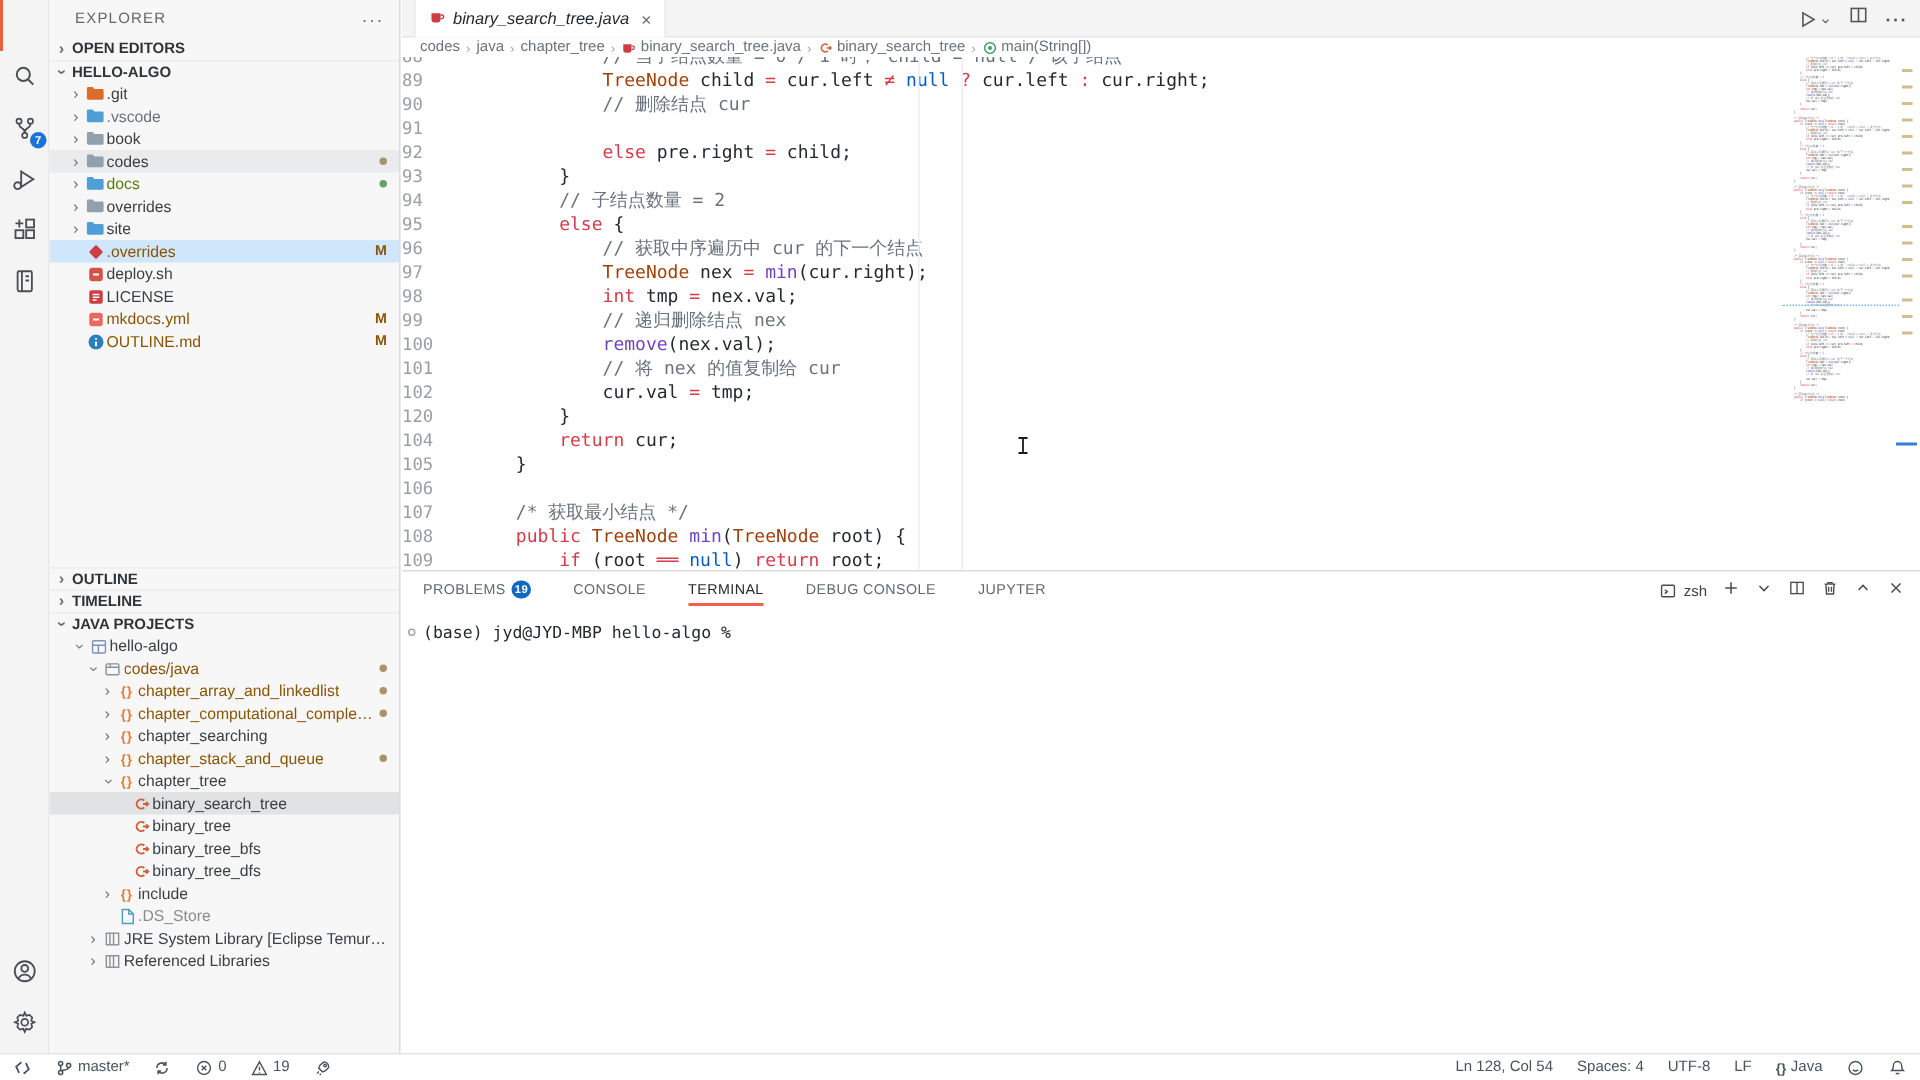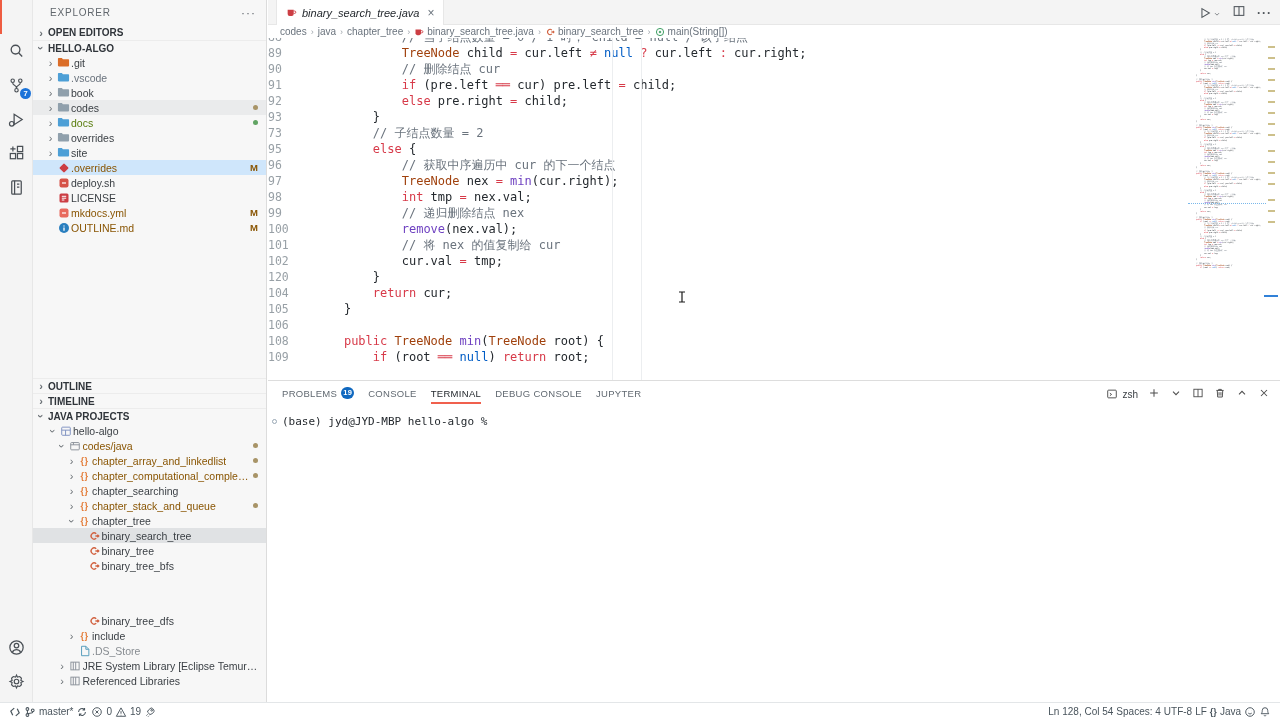--- a/index.html
+++ b/index.html
@@ -69,37 +69,37 @@
   .minimap .cl{height:2.1px}
   .mm-hline{position:absolute;right:14px;width:78px;border-top:1px dotted #7ab8ea}
   .ruler{position:absolute;right:0;top:0;width:18px;height:380px}
   .rmark{position:absolute;right:5px;width:7px;height:2px;background:#cdc08b}
   .rcursor{position:absolute;right:2px;width:14px;height:2px;background:#3181d8}
 
   .ibeam{position:absolute;left:410px;top:291px;width:8px;height:12px}
 
   
   .panel{position:absolute;left:268px;top:380px;right:0;height:322px;background:#fff;border-top:1px solid #ddd}
-  .panel-tabs{margin-top:3px;height:18px;padding-left:14px;display:flex;gap:14px;align-items:center;
+  .panel-tabs{margin-top:3px;height:18px;padding-left:14px;display:flex;gap:28px;align-items:center;
     font-size:9.5px;color:#616971;letter-spacing:.3px}
   .p-tab{position:relative;display:flex;align-items:center;gap:4px;height:18px}
   .p-tab.active{color:#24292e}
   .p-tab.active:after{content:"";position:absolute;left:0;right:0;bottom:-2px;height:2px;background:#f0604d}
   .p-badge{min-width:12px;height:12px;border-radius:7px;background:#1068bf;color:#fff;font-size:7.5px;line-height:12px;
     text-align:center;font-weight:700;padding:0 2px}
   .panel-actions{position:absolute;right:10px;top:4px;display:flex;align-items:center;gap:10px;color:#4d4d4d}
   .panel-actions svg{width:12px;height:12px}
   .shellwrap{display:flex;align-items:center;gap:4px;font-size:10px;color:#3c4146}
   .term{margin:12px 0 0 4px;display:flex;align-items:center;gap:5px;font:11px/15px "DejaVu Sans Mono",monospace;color:#24292e}
   .term-dec{width:5px;height:5px;border:1px solid #99a8b5;border-radius:50%}
 
   
   .statusbar{position:absolute;left:0;top:702px;right:0;height:18px;background:#fff;border-top:1px solid #e3e6e8;
     display:flex;align-items:center;justify-content:space-between;padding:0 9px;font-size:10px;color:#49545c}
-  .sb-group{display:flex;align-items:flex-end;gap:3px;height:100%}
+  .sb-group{display:flex;align-items:flex-end;gap:16px;height:100%}
   .sb-item{display:flex;align-items:center;gap:3px;height:100%}
   .sb-item svg{width:12px;height:12px}
   .sb-bracesicon{font-size:9px;font-weight:700;color:#49545c}
 </style>
 </head>
 <body>
 
 <div id="root">
 
   <div class="activitybar">
@@ -468,21 +468,21 @@
               <span class="ico" style="display: inline-flex; align-items: center; justify-content: center;">
                 <svg viewBox="0 0 14 14" fill="none" stroke="#d1603e" stroke-width="1.5" style="width: 12px; height: 12px;">
                   <path d="M9.6 4.3A3.6 3.6 0 1 0 9.6 9.7"></path>
                   <path d="M8.6 7h4M11 5.4 12.6 7 11 8.6"></path>
                 </svg>
               </span>
             </span>
             <span class="lbl">binary_tree_bfs</span>
             <span class="right"></span>
           </div>
-          <div class="t-row" style="padding-left: 42.5px; margin-top: 40px;">
+          <div class="t-row" style="padding-left: 42.5px;">
             <span class="slot"></span>
             <span class="ficon">
               <span class="ico" style="display: inline-flex; align-items: center; justify-content: center;">
                 <svg viewBox="0 0 14 14" fill="none" stroke="#d1603e" stroke-width="1.5" style="width: 12px; height: 12px;">
                   <path d="M9.6 4.3A3.6 3.6 0 1 0 9.6 9.7"></path>
                   <path d="M8.6 7h4M11 5.4 12.6 7 11 8.6"></path>
                 </svg>
               </span>
             </span>
             <span class="lbl">binary_tree_dfs</span>
@@ -615,36 +615,37 @@
           </span>
           <span>main(String[])</span>
         </span>
       </div>
 
     <div class="code-area">
       <div class="code-lines" id="code-lines">
           <div class="cl"><span class="ln">88</span><span class="lt"><span class="tok-d">            </span><span class="tok-c">// 当子结点数量 = 0 / 1 时， child = null / 该子结点</span></span></div>
           <div class="cl"><span class="ln">89</span><span class="lt"><span class="tok-d">            </span><span class="tok-t">TreeNode</span><span class="tok-d"> child </span><span class="tok-o">=</span><span class="tok-d"> cur.left </span><span class="tok-o">≠</span><span class="tok-d"> </span><span class="tok-n">null</span><span class="tok-d"> </span><span class="tok-o">?</span><span class="tok-d"> cur.left </span><span class="tok-o">:</span><span class="tok-d"> cur.right;</span></span></div>
           <div class="cl"><span class="ln">90</span><span class="lt"><span class="tok-d">            </span><span class="tok-c">// 删除结点 cur</span></span></div>
-          <div class="cl"><span class="ln">91</span><span class="lt"><span class="tok-d">            </span><span class="tok-k">if</span><span class="tok-d"> (pre.left </span><span class="tok-o">══</span><span class="tok-d"> cur) pre.left </span><span class="tok-o">=</span><span class="tok-d"> child;</span></span></div>
+          <div class="cl"><span class="ln">91</span></div>
           <div class="cl"><span class="ln">92</span><span class="lt"><span class="tok-d">            </span><span class="tok-k">else</span><span class="tok-d"> pre.right </span><span class="tok-o">=</span><span class="tok-d"> child;</span></span></div>
           <div class="cl"><span class="ln">93</span><span class="lt"><span class="tok-d">        </span><span class="tok-d">}</span></span></div>
-          <div class="cl"><span class="ln">73</span><span class="lt"><span class="tok-d">        </span><span class="tok-c">// 子结点数量 = 2</span></span></div>
+          <div class="cl"><span class="ln">94</span><span class="lt"><span class="tok-d">        </span><span class="tok-c">// 子结点数量 = 2</span></span></div>
           <div class="cl"><span class="ln">95</span><span class="lt"><span class="tok-d">        </span><span class="tok-k">else</span><span class="tok-d"> {</span></span></div>
           <div class="cl"><span class="ln">96</span><span class="lt"><span class="tok-d">            </span><span class="tok-c">// 获取中序遍历中 cur 的下一个结点</span></span></div>
           <div class="cl"><span class="ln">97</span><span class="lt"><span class="tok-d">            </span><span class="tok-t">TreeNode</span><span class="tok-d"> nex </span><span class="tok-o">=</span><span class="tok-d"> </span><span class="tok-f">min</span><span class="tok-d">(cur.right);</span></span></div>
           <div class="cl"><span class="ln">98</span><span class="lt"><span class="tok-d">            </span><span class="tok-k">int</span><span class="tok-d"> tmp </span><span class="tok-o">=</span><span class="tok-d"> nex.val;</span></span></div>
           <div class="cl"><span class="ln">99</span><span class="lt"><span class="tok-d">            </span><span class="tok-c">// 递归删除结点 nex</span></span></div>
           <div class="cl"><span class="ln">100</span><span class="lt"><span class="tok-d">            </span><span class="tok-f">remove</span><span class="tok-d">(nex.val);</span></span></div>
           <div class="cl"><span class="ln">101</span><span class="lt"><span class="tok-d">            </span><span class="tok-c">// 将 nex 的值复制给 cur</span></span></div>
           <div class="cl"><span class="ln">102</span><span class="lt"><span class="tok-d">            </span><span class="tok-d">cur.val </span><span class="tok-o">=</span><span class="tok-d"> tmp;</span></span></div>
           <div class="cl"><span class="ln">120</span><span class="lt"><span class="tok-d">        </span><span class="tok-d">}</span></span></div>
           <div class="cl"><span class="ln">104</span><span class="lt"><span class="tok-d">        </span><span class="tok-k">return</span><span class="tok-d"> cur;</span></span></div>
           <div class="cl"><span class="ln">105</span><span class="lt"><span class="tok-d">    </span><span class="tok-d">}</span></span></div>
           <div class="cl"><span class="ln">106</span><span class="lt"><span class="tok-d"></span></span></div>
+          <div class="cl"><span class="ln">107</span><span class="lt"><span class="tok-d">    </span><span class="tok-c">/* 获取最小结点 */</span></span></div>
           <div class="cl"><span class="ln">108</span><span class="lt"><span class="tok-d">    </span><span class="tok-k">public</span><span class="tok-d"> </span><span class="tok-t">TreeNode</span><span class="tok-d"> </span><span class="tok-f">min</span><span class="tok-d">(</span><span class="tok-t">TreeNode</span><span class="tok-d"> root) {</span></span></div>
           <div class="cl"><span class="ln">109</span><span class="lt"><span class="tok-d">        </span><span class="tok-k">if</span><span class="tok-d"> (root </span><span class="tok-o">══</span><span class="tok-d"> </span><span class="tok-n">null</span><span class="tok-d">) </span><span class="tok-k">return</span><span class="tok-d"> root;</span></span></div>
         </div>
     </div>
     <div class="iguide" style="left:344px"></div>
     <div class="iguide" style="left:373px"></div>
 
     <div class="minimap">
       <div class="code-lines" id="minimap-content">
           <div class="cl"><span class="lt" style="padding-left: 2px;"><span class="tok-d">            </span><span class="tok-c">// 当子结点数量 = 0 / 1 时， child = null / 该子结点</span></span></div>

